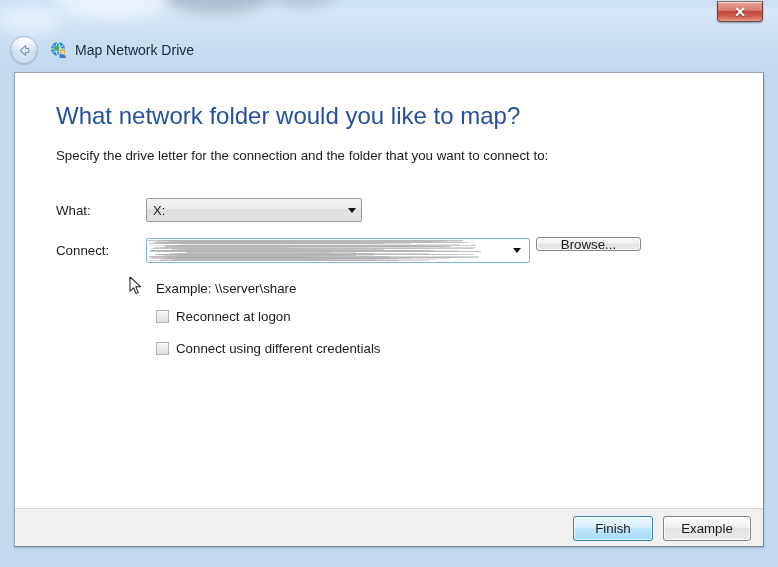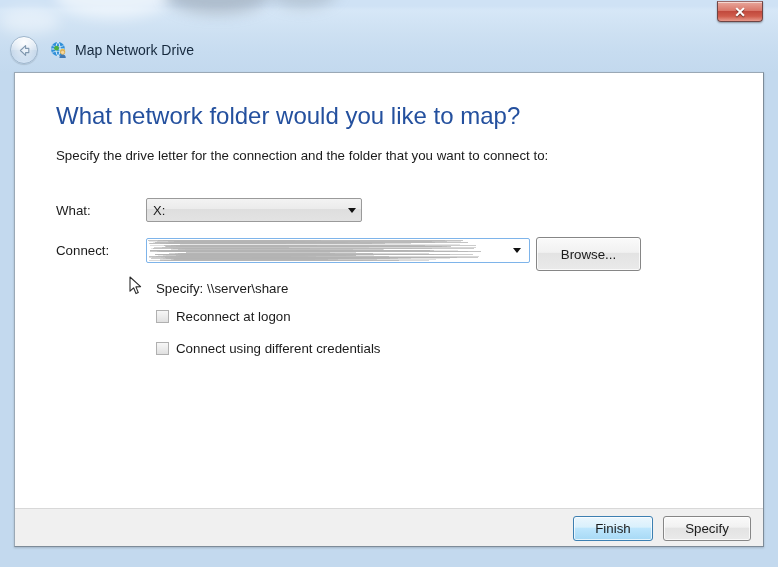--- a/index.html
+++ b/index.html
@@ -231,21 +231,21 @@
     background: #b4b4b4;
     opacity: 0.9;
   }
   #folder-combo .combo-arrow { margin-left: auto; margin-right: 3px; }
 
   #browse-button {
     position: absolute;
     left: 521px;
     top: 164px;
     width: 105px;
-    height: 34px;
+    height: 14px;
     box-sizing: border-box;
     border: 1px solid #868686;
     border-radius: 3px;
     background: linear-gradient(to bottom, #fafafa 0%, #f1f1f1 45%, #e3e3e3 47%, #eaeaea 100%);
     box-shadow: inset 0 0 0 1px rgba(255,255,255,0.75);
     font-size: 13.3px;
     color: #1b1b1b;
     display: flex;
     align-items: center;
     justify-content: center;
@@ -552,37 +552,37 @@
             <span style="top:10.8px;left:2.9px;width:240.8px;opacity:0.62"></span>
             <span style="top:10.7px;left:10.9px;width:160.0px;opacity:0.54"></span>
             <span style="top:1.6px;left:0.9px;width:118.6px;opacity:0.32"></span>
           </span>
         <span class="combo-arrow">
             <i></i>
           </span>
       </div>
       <div id="browse-button">Browse...</div>
 
-      <div id="example-text">Specify: \\server\share</div>
+      <div id="example-text">Example: \\server\share</div>
 
       <div id="reconnect-row" class="checkbox-row">
         <span class="box"></span>
         <span class="cb-label">Reconnect at logon</span>
       </div>
       <div id="credentials-row" class="checkbox-row">
         <span class="box"></span>
         <span class="cb-label">Connect using different credentials</span>
       </div>
 
 
       <svg id="mouse-cursor" viewBox="0 0 14 20">
         <path d="M1 1 L1 15.2 L4.6 11.8 L7 17.6 L9.3 16.6 L6.9 10.9 L11.6 10.6 Z" fill="#ffffff" stroke="#2b2b2b" stroke-width="1.1" stroke-linejoin="round"></path>
       </svg>
 
     </div>
 
     <div id="footer">
       <div id="finish-button" class="footer-button">Finish</div>
-      <div id="cancel-button" class="footer-button">Specify</div>
+      <div id="cancel-button" class="footer-button">Example</div>
     </div>
 
   </div>
 </div>
 
 </body></html>

